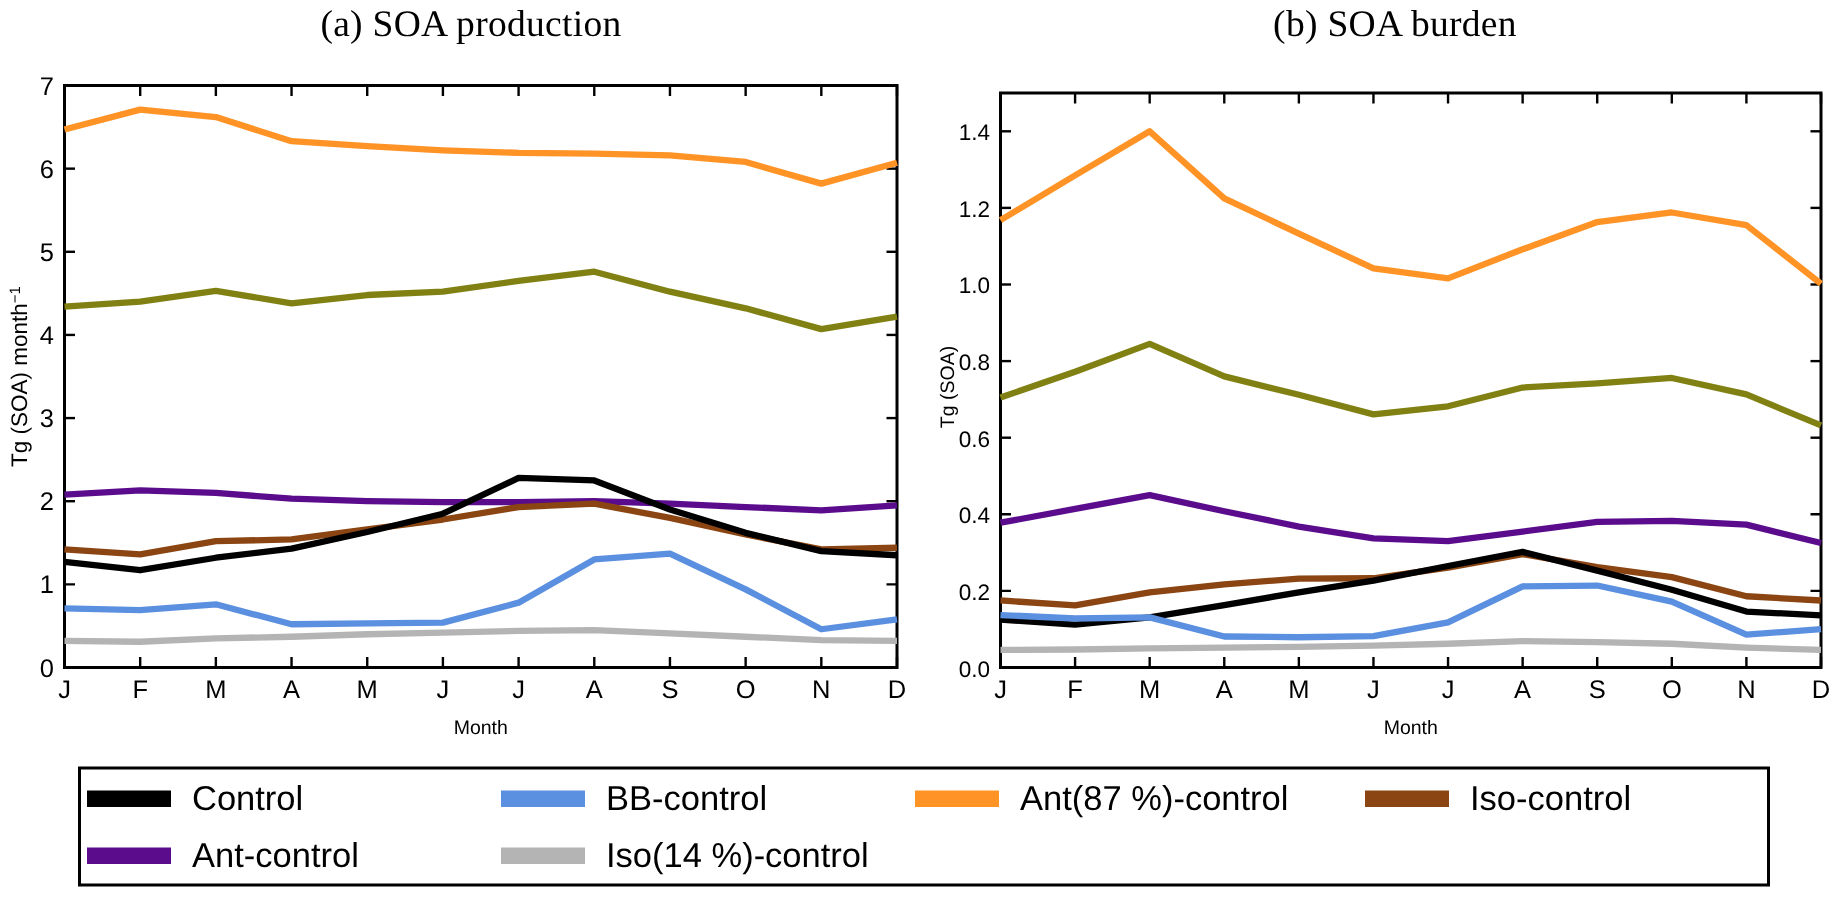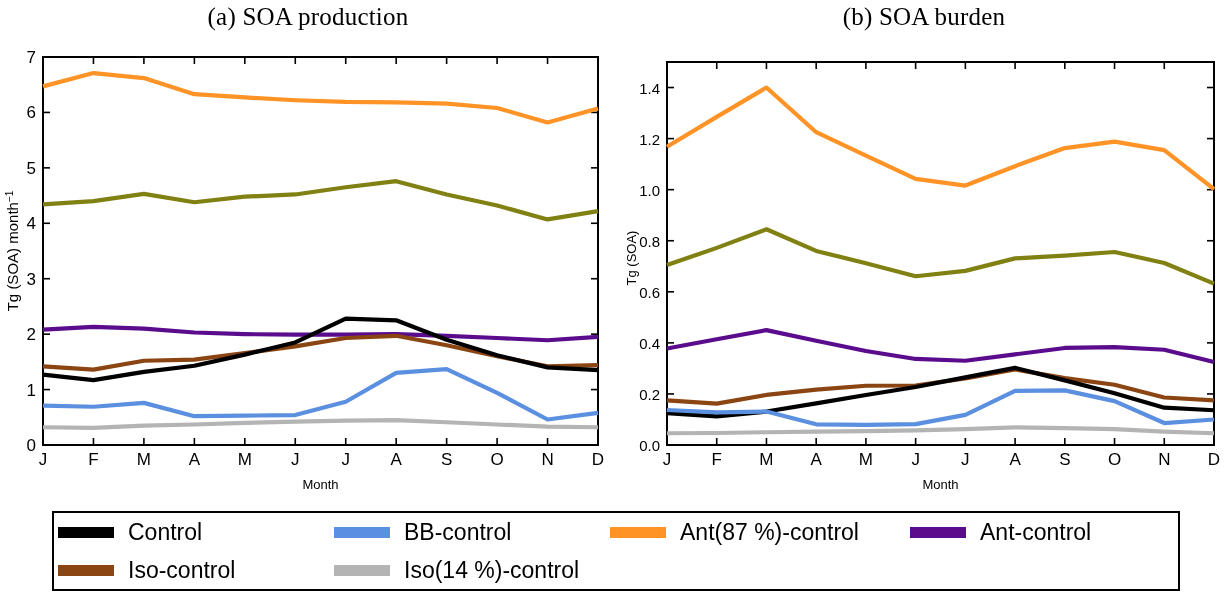--- a/index.html
+++ b/index.html
@@ -16,20 +16,21 @@
   #figure {
     position: relative;
     width: 1232px;
     height: 601px;
   }
   .panel {
     position: absolute;
     top: 0;
     width: 616px;
     height: 495px;
+    padding-left: 12px;
   }
   .panel-a { left: 0; }
   .panel-b { left: 616px; }
   .panel-title {
     position: absolute;
     top: 0;
     left: 0;
     width: 100%;
     text-align: center;
     font-family: "Liberation Serif", serif;
@@ -292,26 +293,26 @@
         </div>
         <div class="legend-item">
           <span class="legend-swatch" style="background: rgb(91, 143, 224);"></span>
           <span class="legend-label">BB-control</span>
         </div>
         <div class="legend-item">
           <span class="legend-swatch" style="background: rgb(255, 147, 38);"></span>
           <span class="legend-label">Ant(87 %)-control</span>
         </div>
         <div class="legend-item">
+          <span class="legend-swatch" style="background: rgb(139, 69, 19);"></span>
+          <span class="legend-label">Iso-control</span>
+        </div>
+        <div class="legend-item">
           <span class="legend-swatch" style="background: rgb(90, 12, 140);"></span>
           <span class="legend-label">Ant-control</span>
-        </div>
-        <div class="legend-item">
-          <span class="legend-swatch" style="background: rgb(139, 69, 19);"></span>
-          <span class="legend-label">Iso-control</span>
         </div>
         <div class="legend-item">
           <span class="legend-swatch" style="background: rgb(180, 180, 180);"></span>
           <span class="legend-label">Iso(14 %)-control</span>
         </div>
         <div></div>
       </div>
   </div>
 
 </div>

